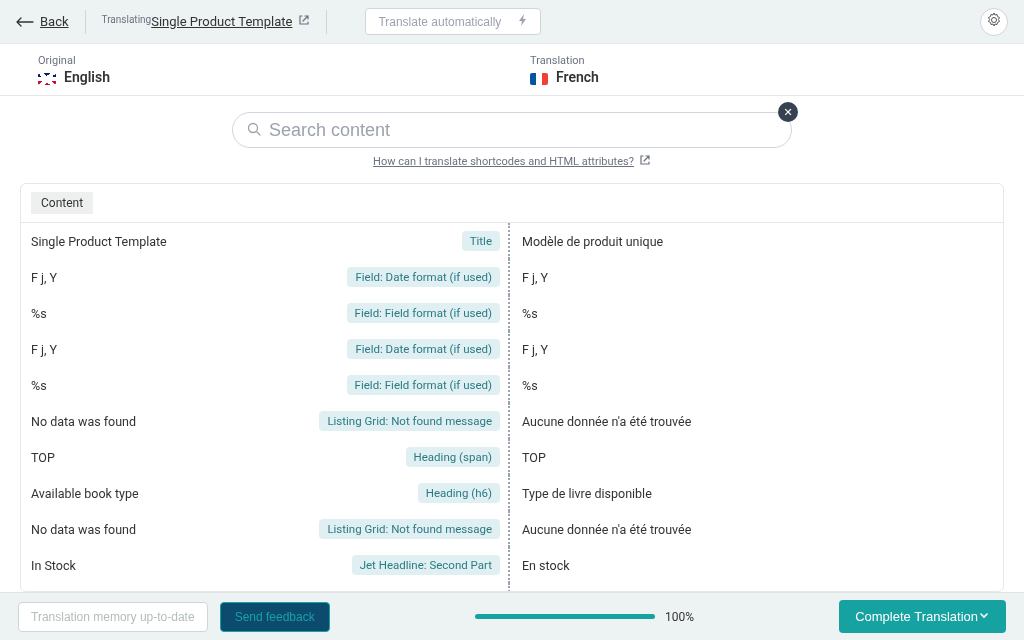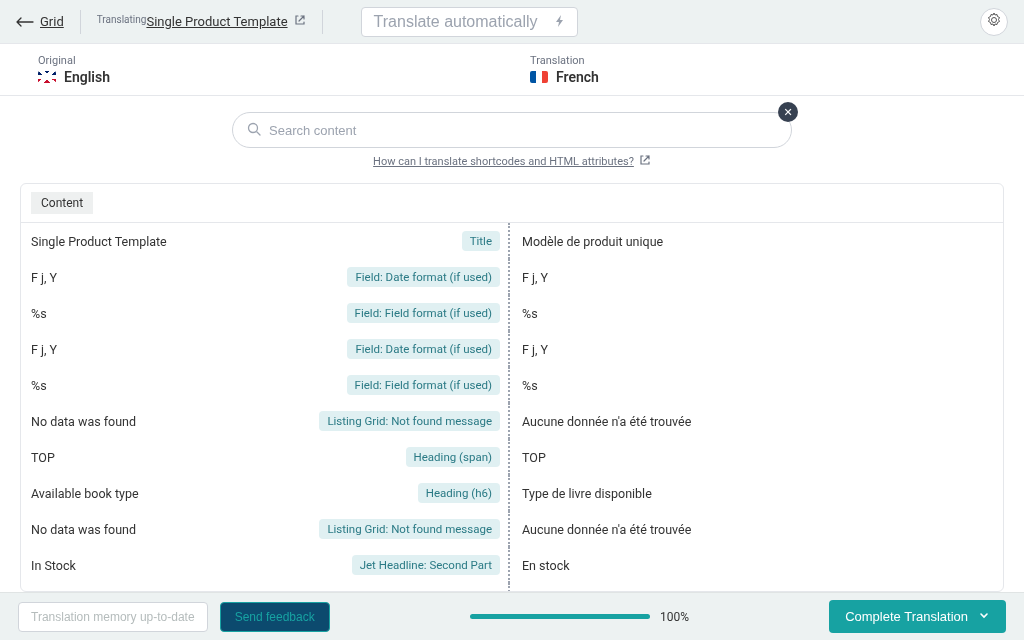--- a/index.html
+++ b/index.html
@@ -8,39 +8,39 @@
 .topbar { background: #edf2f2; height: 44px; display: flex; align-items: center; padding: 0 16px; border-bottom: 1px solid #e5e7eb; }
 .back-group { display: flex; align-items: center; gap: 6px; }
 .arrow-left { width: 18px; height: 10px; display: flex; align-items: center; }
 .arrow-left svg { width: 18px; height: 10px; }
 .back-link { font-size: 13px; text-decoration: underline; color: #333; }
 .divider-v { width: 1px; height: 24px; background: #d1d5db; margin: 0 16px; }
 .translating-block { display: flex; flex-direction: row; }
 .translating-label { font-size: 10px; color: #6b7280; }
 .template-link { font-size: 13px; text-decoration: underline; color: #333; display: flex; align-items: center; gap: 6px; }
 .ext-icon svg { width: 12px; height: 12px; }
-.auto-btn { margin-left: 22px; border: 1px solid #d1d5db; background: #fff; color: #9ca3af; font-size: 16px; padding: 5px 12px; border-radius: 4px; display: flex; align-items: center; gap: 17px; cursor: not-allowed; }
+.auto-btn { margin-left: 22px; border: 1px solid #d1d5db; background: #fff; color: #9ca3af; font-size: 12px; padding: 5px 12px; border-radius: 4px; display: flex; align-items: center; gap: 17px; cursor: not-allowed; }
 .bolt svg { width: 10px; height: 12px; }
 .spacer { flex: 1; }
 .gear-btn { width: 28px; height: 28px; border: 1px solid #d1d5db; border-radius: 50%; background: #fff; display: flex; align-items: center; justify-content: center; cursor: pointer; }
 .gear-btn svg { width: 16px; height: 16px; }
 
 .lang-bar { display: flex; padding: 10px 20px; border-bottom: 1px solid #e5e7eb; }
 .lang-col { flex: 1; margin-left: 18px; }
 .lang-label { font-size: 11px; color: #6b7280; margin-bottom: 2px; }
-.lang-name { font-size: 14px; font-weight: 600; display: flex; align-items: center; gap: 8px; }
+.lang-name { font-size: 14px; font-weight: 600; display: flex; align-items: flex-end; gap: 8px; }
 .flag { width: 18px; height: 12px; display: inline-block; border-radius: 2px; }
 .flag-en { background: linear-gradient(#012169 33%, #fff 33% 66%, #c8102e 66%); position: relative; }
 .flag-en::before { content: ""; position: absolute; inset: 0; background: linear-gradient(45deg, transparent 40%, #fff 40% 60%, transparent 60%), linear-gradient(-45deg, transparent 40%, #fff 40% 60%, transparent 60%); }
 .flag-fr { background: linear-gradient(90deg, #0055a4 33%, #fff 33% 66%, #ef4135 66%); }
 
 .search-wrap { display: flex; flex-direction: column; align-items: center; margin-top: 16px; }
 .search-row { position: relative; width: 560px; }
 .search-box { width: 100%; border: 1px solid #d1d5db; border-radius: 18px; height: 36px; display: flex; align-items: center; padding: 0 14px; gap: 8px; }
-.search-box input { border: none; outline: none; flex: 1; font-size: 13px; color: #333; background: transparent; }
+.search-box input { border: none; outline: none; flex: 1; font-size: 18px; color: #333; background: transparent; }
 .search-box input::placeholder { color: #9ca3af; }
 .search-icon svg { width: 14px; height: 14px; }
 .close-btn { position: absolute; right: -6px; top: -10px; width: 20px; height: 20px; border-radius: 50%; background: #374151; color: #fff; display: flex; align-items: center; justify-content: center; cursor: pointer; font-size: 11px; }
 .help-link { font-size: 11px; color: #6b7280; text-decoration: underline; margin-top: 6px; display: flex; align-items: center; gap: 5px; }
 
 .content-panel { margin: 14px 20px 0; border: 1px solid #e5e7eb; border-radius: 6px; }
 .content-tab { padding: 8px 10px; border-bottom: 1px solid #e5e7eb; }
 .content-tab span { background: #eef0f0; padding: 4px 10px; font-size: 12px; border-radius: 0; display: inline-block; }
 .rows { max-height: 368px; overflow: hidden; }
 .row { display: flex; }
@@ -50,34 +50,34 @@
 .tgt-text { font-size: 12.5px; color: #333; }
 .badge { background: #e0f0f2; color: #2a7a85; font-size: 11.5px; padding: 3px 8px; border-radius: 4px; white-space: nowrap; }
 
 .footer { position: absolute; bottom: 0; left: 0; right: 0; height: 48px; background: #edf2f2; border-top: 1px solid #e0e4e4; display: flex; align-items: center; padding: 0 18px; }
 .mem-btn { border: 1px solid #d1d5db; background: #fff; color: #b5bcbc; font-size: 12px; padding: 7px 12px; border-radius: 4px; cursor: not-allowed; }
 .feedback-btn { border: 1px solid #17a2a2; color: #17a2a2; background: #0c4a6e; font-size: 12px; padding: 7px 14px; border-radius: 4px; margin-left: 12px; cursor: pointer; }
 .progress-wrap { flex: 1; display: flex; align-items: center; justify-content: center; gap: 10px; }
 .progress-bar { width: 180px; height: 5px; background: #d1d5db; border-radius: 3px; overflow: hidden; }
 .progress-fill { height: 100%; background: #17a2a2; }
 .progress-pct { font-size: 12px; color: #333; }
-.complete-btn { background: #17a2a2; color: #fff; border: none; font-size: 13px; padding: 9px 16px; border-radius: 4px; display: flex; align-items: center; gap: 10px; cursor: pointer; }
+.complete-btn { background: #17a2a2; color: #fff; border: none; font-size: 13px; padding: 9px 16px; border-radius: 4px; display: flex; align-items: center; cursor: pointer; }
 .chevron svg { width: 12px; height: 12px; }
 </style>
 </head>
 <body>
 
 <div class="topbar">
   <div class="back-group">
     <span class="arrow-left">
       <svg viewBox="0 0 18 10">
           <path d="M1 5h16M1 5l4-4M1 5l4 4" stroke="#333" stroke-width="1.3" fill="none" stroke-linecap="round"></path>
         </svg>
     </span>
-    <span class="back-link">Grid</span>
+    <span class="back-link">Back</span>
   </div>
   <span class="divider-v"></span>
   <div class="translating-block">
     <span class="translating-label">Translating</span>
     <a class="template-link">
       <span>Single Product Template</span>
       <span class="ext-icon">
         <svg viewBox="0 0 12 12">
             <path d="M4 2H2v8h8V8M7 2h3v3M10 2L5 7" stroke="#6b7280" stroke-width="1.2" fill="none" stroke-linecap="round"></path>
           </svg>

